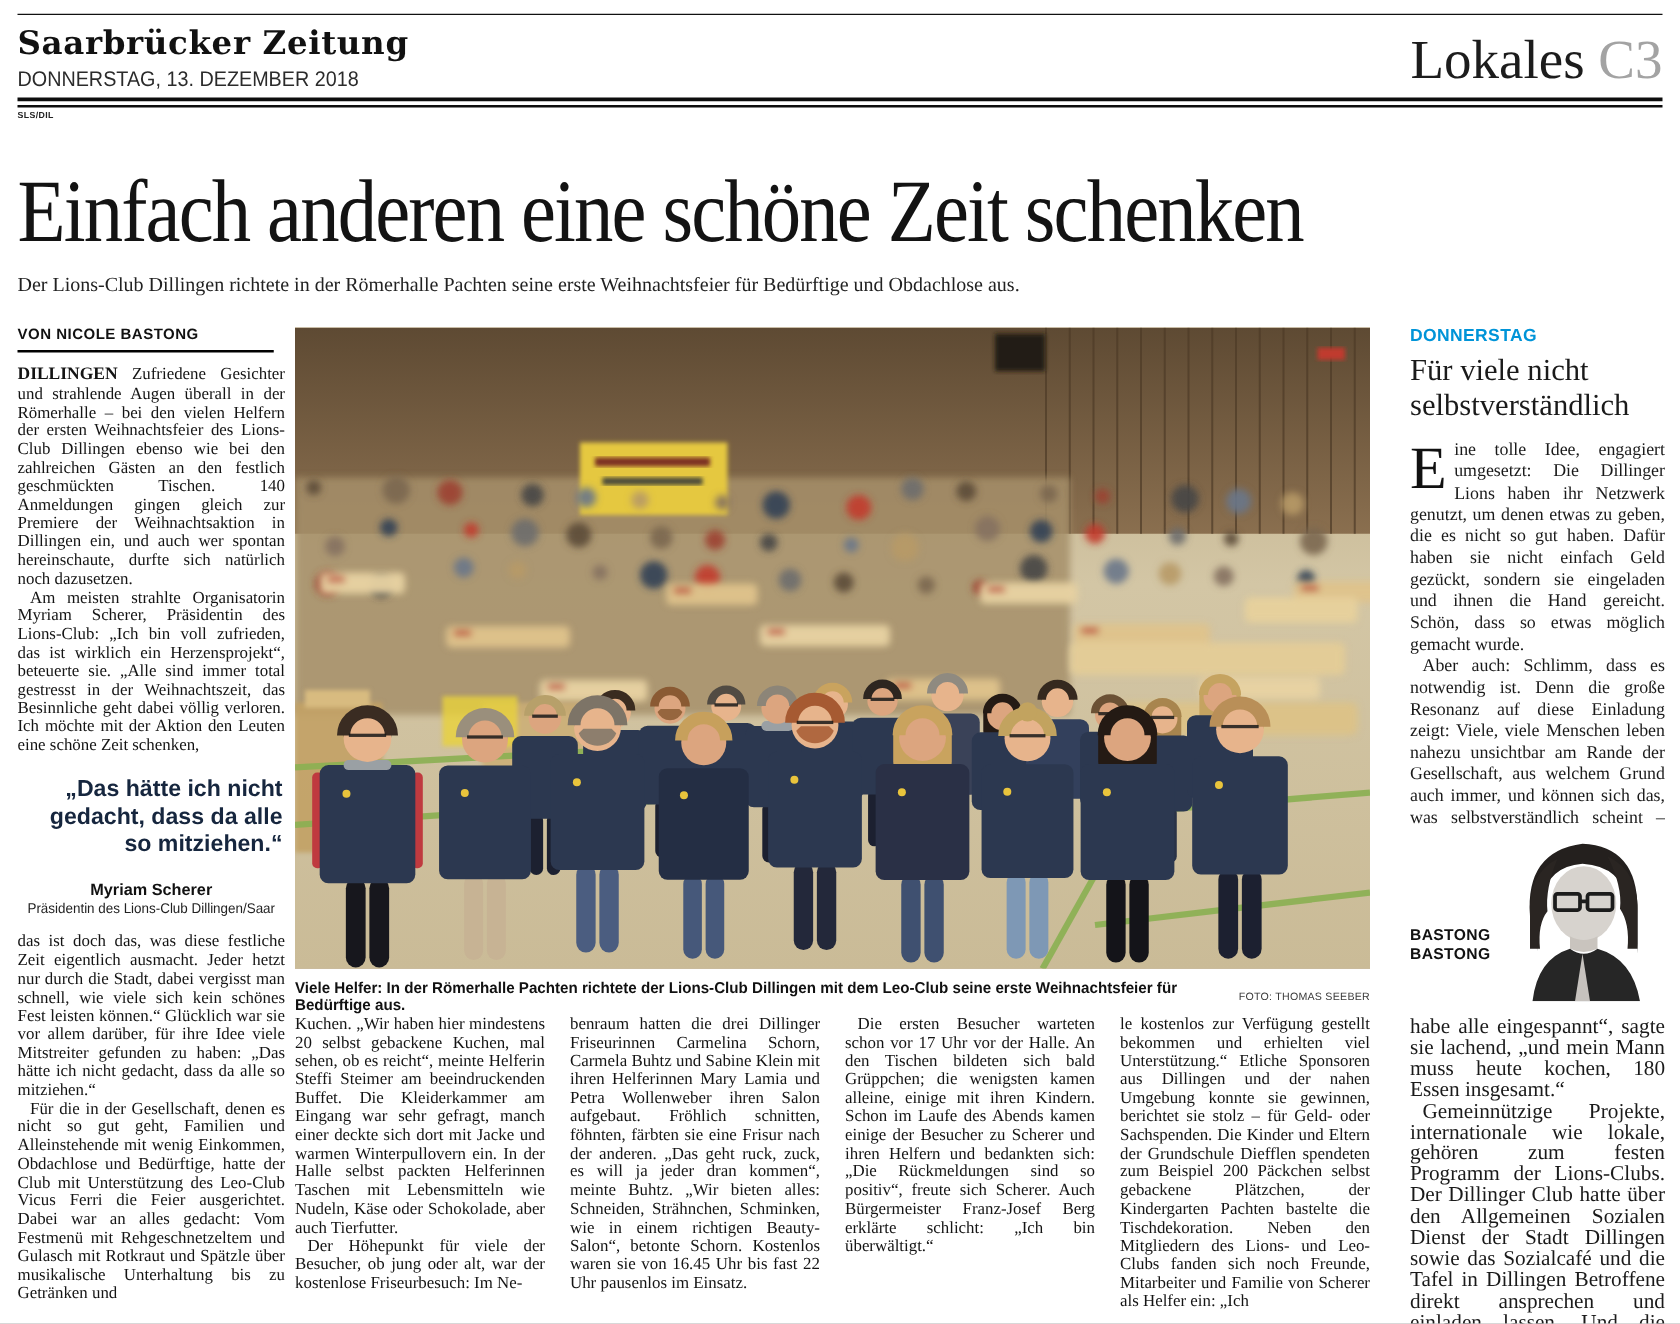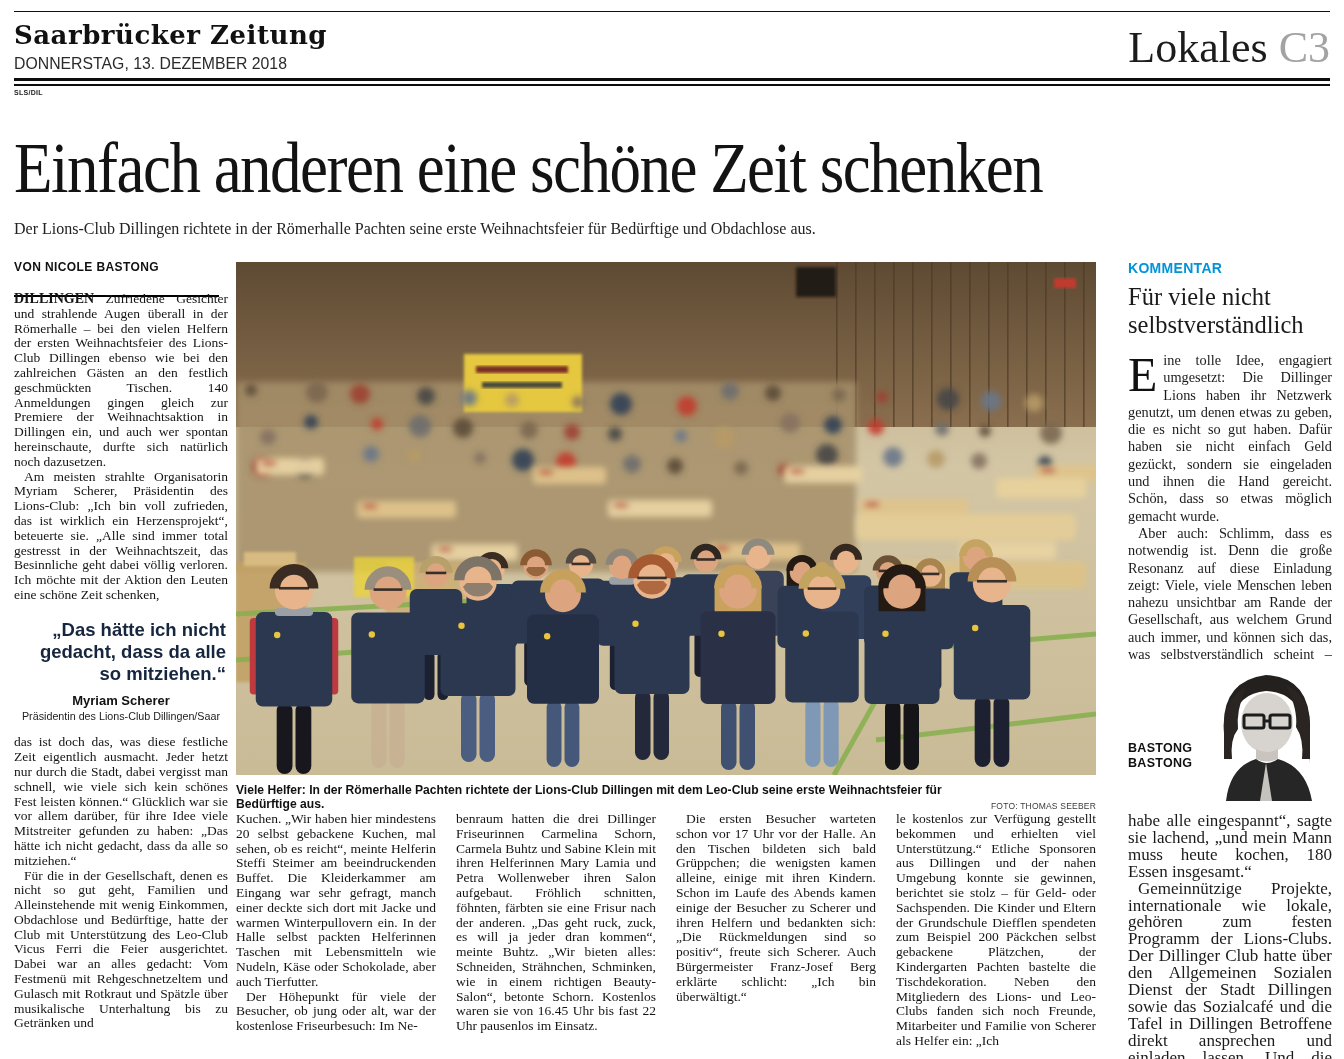--- a/index.html
+++ b/index.html
@@ -21,46 +21,46 @@
   .edition-code { left:14px; top:89px; font-family:"Liberation Sans", sans-serif;
                   font-size:7px; font-weight:bold; letter-spacing:.3px; color:#222; }
 
   
   .headline { left:14px; top:128px; width:1320px; font-size:63px; letter-spacing:-1.5px;
               color:#131313; transform:scaleY(1.13); transform-origin:top left; white-space:nowrap; }
   .subheadline { left:14px; top:220px; width:1320px; font-size:16px; color:#222; }
 
   .byline { left:14px; top:260px; width:205px; font-family:"Liberation Sans", sans-serif;
             font-size:12px; font-weight:bold; letter-spacing:.4px; color:#111;
-            border-bottom:2.5px solid #000; padding-bottom:21px; }
+            border-bottom:2.5px solid #000; padding-bottom:6px; }
 
   
   .bodytext { font-size:13.5px; line-height:14.8px; text-align:justify;
               hyphens:auto; -webkit-hyphens:auto; color:#141414; }
   .bodytext p.ind { text-indent:10px; }
   .lead-label { font-family:Liberation Serif, serif; font-weight:bold; font-size:14px; }
   .col-left  { left:14px;  top:292px; width:214px; height:767px; overflow:hidden; }
   .col-u1 { left:236px; top:812px; width:200px; height:247px; overflow:hidden; }
   .col-u2 { left:456px; top:812px; width:200px; height:247px; overflow:hidden; }
   .col-u3 { left:676px; top:812px; width:200px; height:247px; overflow:hidden; }
   .col-u4 { left:896px; top:812px; width:200px; height:247px; overflow:hidden; }
 
   
   .pullquote { padding:16px 2px 12px; text-align:center; }
   .pq-text { font-family:"Liberation Sans", sans-serif; font-weight:bold; font-size:18.5px;
              line-height:22px; color:#16263e;text-align:right; }
   .pq-name { font-family:"Liberation Sans", sans-serif; font-weight:bold; font-size:13px;
-             color:#111; margin-top:9px; }
+             color:#111; margin-top:19px; }
   .pq-role { font-family:"Liberation Sans", sans-serif; font-size:11.3px; color:#222;
              transform:scaleX(.95); transform-origin:center; }
 
   
   .photo-box { left:236px; top:262px; width:860px; height:513px; background:#b9a582; overflow:hidden; }
   .caption-row { left:236px; top:783px; width:860px; display:flex; justify-content:space-between;
-                 align-items:flex-end; font-family:"Liberation Sans", sans-serif; }
+                 align-items:center; font-family:"Liberation Sans", sans-serif; }
   .caption { font-weight:bold; font-size:12.5px; color:#111; transform:scaleX(.97); transform-origin:left; }
   .credit { font-size:8.5px; color:#3a3a3a; letter-spacing:.2px; white-space:nowrap; }
 
   
   .kom-label { left:1128px; top:260px; font-family:"Liberation Sans", sans-serif; font-weight:bold;
                font-size:14px; letter-spacing:.3px; color:#0094d8; }
   .kom-title { left:1128px; top:283px; width:206px; font-size:24.5px; line-height:28px; color:#1a1a1a; }
   .kom-body  { left:1128px; top:352px; width:204px; height:310px; overflow:hidden;
                font-size:14.3px; line-height:17.3px; text-align:justify; hyphens:auto; }
   .kom-body p.ind { text-indent:10px; }
@@ -420,21 +420,21 @@
   <div class="abs col-u2 bodytext">
     <p>benraum hatten die drei Dillinger Friseurinnen Carmelina Schorn, Carmela Buhtz und Sabine Klein mit ihren Helferinnen Mary Lamia und Petra Wollenweber ihren Salon aufgebaut. Fröhlich schnitten, föhnten, färbten sie eine Frisur nach der anderen. „Das geht ruck, zuck, es will ja jeder dran kommen“, meinte Buhtz. „Wir bieten alles: Schneiden, Strähnchen, Schminken, wie in einem richtigen Beauty-Salon“, betonte Schorn. Kostenlos waren sie von 16.45 Uhr bis fast 22 Uhr pausenlos im Einsatz.</p>
   </div>
   <div class="abs col-u3 bodytext">
     <p class="ind">Die ersten Besucher warteten schon vor 17 Uhr vor der Halle. An den Tischen bildeten sich bald Grüppchen; die wenigsten kamen alleine, einige mit ihren Kindern. Schon im Laufe des Abends kamen einige der Besucher zu Scherer und ihren Helfern und bedankten sich: „Die Rückmeldungen sind so positiv“, freute sich Scherer. Auch Bürgermeister Franz-Josef Berg erklärte schlicht: „Ich bin überwältigt.“</p>
   </div>
   <div class="abs col-u4 bodytext">
     <p>le kostenlos zur Verfügung gestellt bekommen und erhielten viel Unterstützung.“ Etliche Sponsoren aus Dillingen und der nahen Umgebung konnte sie gewinnen, berichtet sie stolz – für Geld- oder Sachspenden. Die Kinder und Eltern der Grundschule Diefflen spendeten zum Beispiel 200 Päckchen selbst gebackene Plätzchen, der Kindergarten Pachten bastelte die Tischdekoration. Neben den Mitgliedern des Lions- und Leo-Clubs fanden sich noch Freunde, Mitarbeiter und Familie von Scherer als Helfer ein: „Ich</p>
   </div>
 
-  <div class="abs kom-label">KOMMENTAR</div>
+  <div class="abs kom-label">DONNERSTAG</div>
   <div class="abs kom-title">Für viele nicht selbstverständlich</div>
   <div class="abs kom-body">
     <p><span class="dropcap">E</span><span>ine tolle Idee, engagiert umgesetzt: Die Dillinger Lions haben ihr Netzwerk genutzt, um denen etwas zu geben, die es nicht so gut haben. Dafür haben sie nicht einfach Geld gezückt, sondern sie eingeladen und ihnen die Hand gereicht. Schön, dass so etwas möglich gemacht wurde.</span></p>
     <p class="ind">Aber auch: Schlimm, dass es notwendig ist. Denn die große Resonanz auf diese Einladung zeigt: Viele, viele Menschen leben nahezu unsichtbar am Rande der Gesellschaft, aus welchem Grund auch immer, und können sich das, was selbstverständlich scheint – gutes Essen, warme Schuhe, Geschenke – schlichtweg nicht leisten.</p>
   </div>
 
   <div class="abs author-block">
     <div class="author-name">
       <div>BASTONG</div>
       <div>BASTONG</div>

